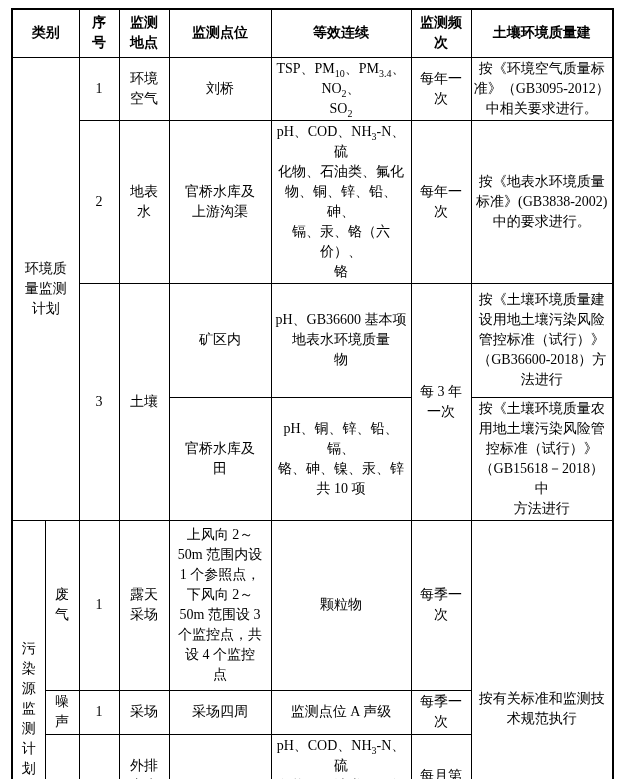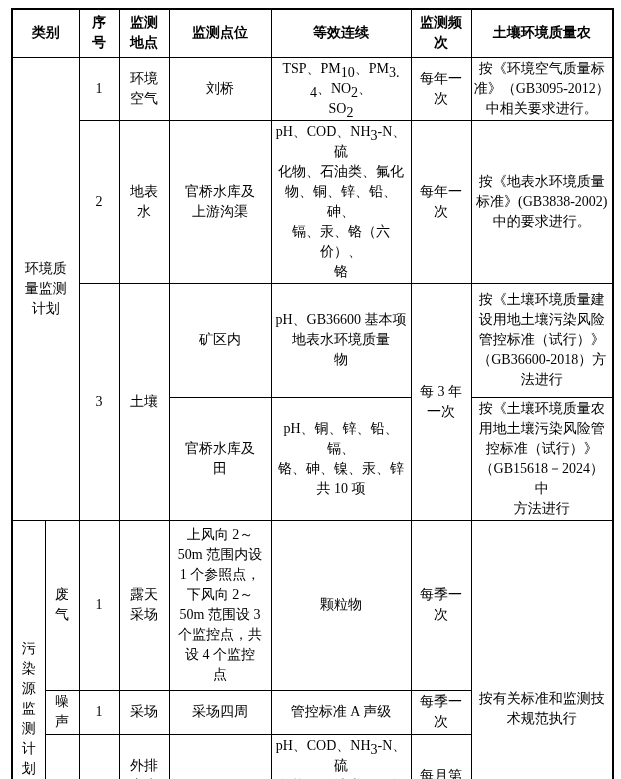--- a/index.html
+++ b/index.html
@@ -34,21 +34,21 @@
     text-align: center;
     vertical-align: middle;
     font-size: 14px;
     line-height: 20px;
     white-space: pre-line;
     padding: 1px 2px;
     overflow: hidden;
     word-break: break-all;
   }
   table.mon th { font-weight: bold; }
-  sub { font-size: 14px; line-height: 0; }
+  sub { font-size: 10px; line-height: 0; }
   tr.h-head { height: 48px; }
   tr.h-r1   { height: 62px; }
   tr.h-r2   { height: 97px; }
   tr.h-r3a  { height: 114px; }
   tr.h-r3b  { height: 98px; }
   tr.h-r4   { height: 170px; }
   tr.h-r5   { height: 44px; }
   tr.h-r6   { height: 126px; }
   td.vertcat { line-height: 22px; }
 </style>
@@ -72,21 +72,21 @@
         <tr class="h-head">
       <th colspan="2">类别</th>
       <th>序
 号</th>
       <th>监测
 地点</th>
       <th>监测点位</th>
       <th>等效连续</th>
       <th>监测频
 次</th>
-      <th>土壤环境质量农</th>
+      <th>土壤环境质量建</th>
     </tr>
 
     <tr class="h-r1">
       <td colspan="2" rowspan="4">环境质
 量监测
 计划</td>
       <td>1</td>
       <td>环境
 空气</td>
       <td>刘桥</td>
@@ -135,21 +135,21 @@
 
     <tr class="h-r3b">
       <td>官桥水库及
 田</td>
       <td>pH、铜、锌、铅、镉、
 铬、砷、镍、汞、锌
 共 10 项</td>
       <td>按《土壤环境质量农
 用地土壤污染风险管
 控标准（试行）》
-（GB15618－2024）中
+（GB15618－2018）中
 方法进行</td>
     </tr>
 
     <tr class="h-r4">
       <td rowspan="3" class="vertcat">污
 染
 源
 监
 测
 计
@@ -173,21 +173,21 @@
       <td rowspan="3">按有关标准和监测技
 术规范执行</td>
     </tr>
 
     <tr class="h-r5">
       <td>噪
 声</td>
       <td>1</td>
       <td>采场</td>
       <td>采场四周</td>
-      <td>管控标准 A 声级</td>
+      <td>监测点位 A 声级</td>
       <td>每季一
 次</td>
     </tr>
 
     <tr class="h-r6">
       <td>地
 表
 水</td>
       <td>1</td>
       <td>外排

